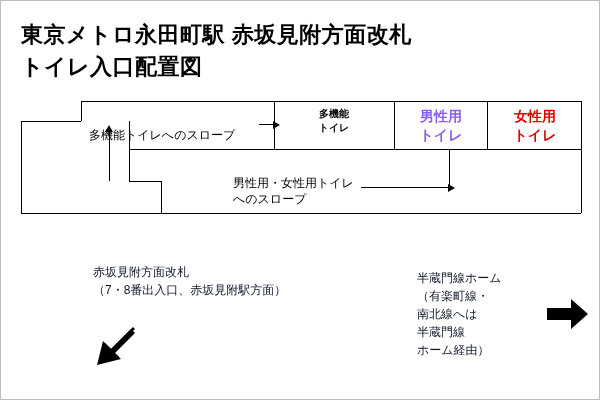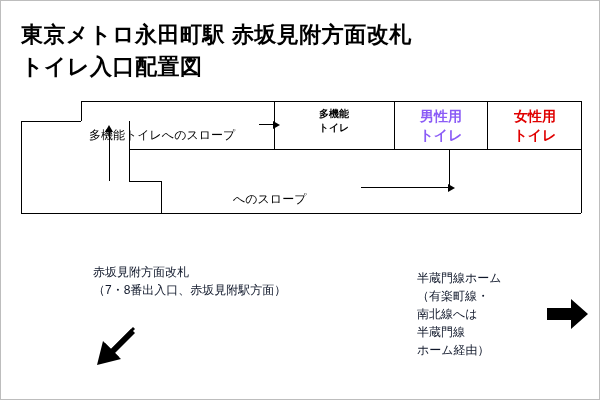--- a/index.html
+++ b/index.html
@@ -165,20 +165,21 @@
     <div class="pathline h" style="left:258px; top:37px; width:16px;"></div>
     <div class="arrowhead right" style="left:272px; top:33.5px;"></div>
 
     <div class="pathline v" style="left:108px; top:44px; height:50px;"></div>
     <div class="arrowhead up" style="left:104px; top:38px;"></div>
 
     <div class="pathline v" style="left:128px; top:62px; height:32px;"></div>
     <div class="pathline h" style="left:128px; top:94px; width:32px;"></div>
     <div class="pathline v" style="left:160px; top:94px; height:32px;"></div>
 
+    <div class="note" style="left:232px; top:88px;">男性用・女性用トイレ</div>
     <div class="note" style="left:232px; top:104px;">へのスロープ</div>
 
     <div class="pathline h" style="left:360px; top:100px; width:88px;"></div>
     <div class="arrowhead right" style="left:447px; top:96.5px;"></div>
 
     <div class="pathline v" style="left:448px; top:62px; height:38px;"></div>
 
   </div>
 
   <div class="caption" style="left:92px; top:262px;">

